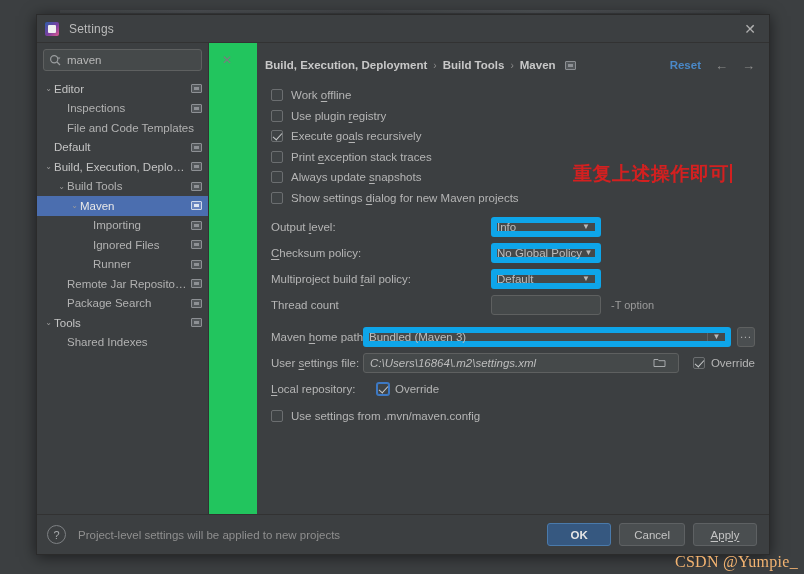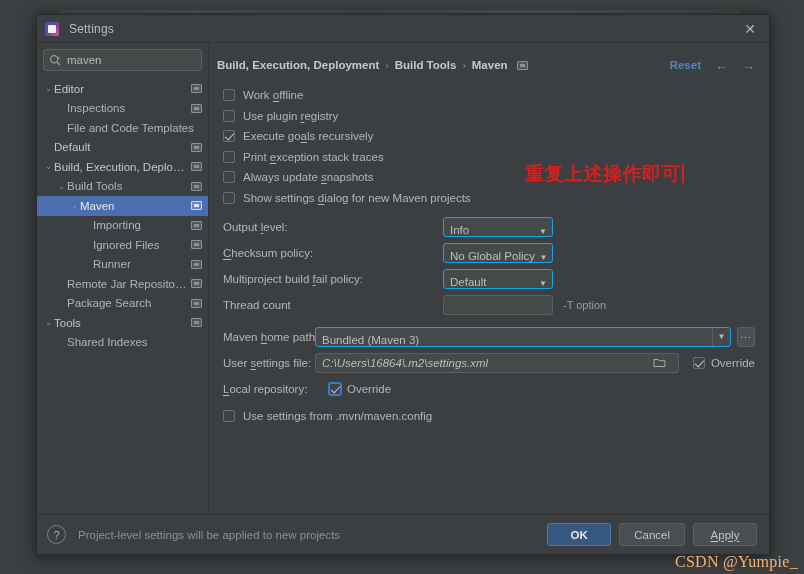--- a/index.html
+++ b/index.html
@@ -49,21 +49,21 @@
   }
   .title-text {
     margin-left: 10px; color: #bbbbbb; font-size: 12px; letter-spacing: .2px;
   }
   .titlebar-spacer { flex: 1; }
   .close-btn {
     width: 26px; height: 22px; display: flex; align-items: center; justify-content: center;
     color: #b0b0b0; font-size: 14px; line-height: 1; cursor: pointer;
   }
 
-  .dialog-body { flex: 1; display: flex; min-height: 0; }
+  .dialog-body { flex: 1; display: flex; min-height: 0; gap: 48px; }
 
   
   .sidebar {
     width: 172px; flex: 0 0 172px;
     background: #3c3f41;
     border-right: 1px solid #323232;
     display: flex; flex-direction: column;
     padding-top: 6px;
   }
   .search-wrap { padding: 0 6px 6px 6px; }
@@ -146,22 +146,22 @@
   .cb.focused { border-color: #3d79c4; box-shadow: 0 0 0 1px #3d79c4; }
   .cb-label { margin-left: 8px; color: #b5b5b5; font-size: 11.5px; white-space: nowrap; }
   .mn { text-decoration: underline; text-underline-offset: 2px; }
 
   
   .field-row { display: flex; align-items: center; height: 26px; padding-left: 6px; }
   .field-label { color: #b5b5b5; font-size: 11.5px; white-space: nowrap; }
   .lbl-col { width: 220px; flex: 0 0 220px; }
 
   .combo {
-    height: 20px; background: #45494a; border: 1px solid #0ea5e9; border-radius: 3px;
-    display: flex; align-items: flex-end; padding: 0 0 0 6px; cursor: pointer;
+    height: 20px; background: #45494a; border: 6px solid #0ea5e9; border-radius: 3px;
+    display: flex; align-items: center; padding: 0 0 0 0; cursor: pointer;
   }
   .combo .val { color: #bdbdbd; font-size: 11.5px; flex: 1; white-space: nowrap; }
   .combo .caret {
     width: 18px; display: flex; align-items: center; justify-content: center;
     color: #b9b9b9; font-size: 8px;
   }
   .combo.sm { width: 110px; flex: 0 0 110px; }
 
   .textfield {
     height: 20px; background: #45494a; border: 1px solid #5e6060; border-radius: 3px;

